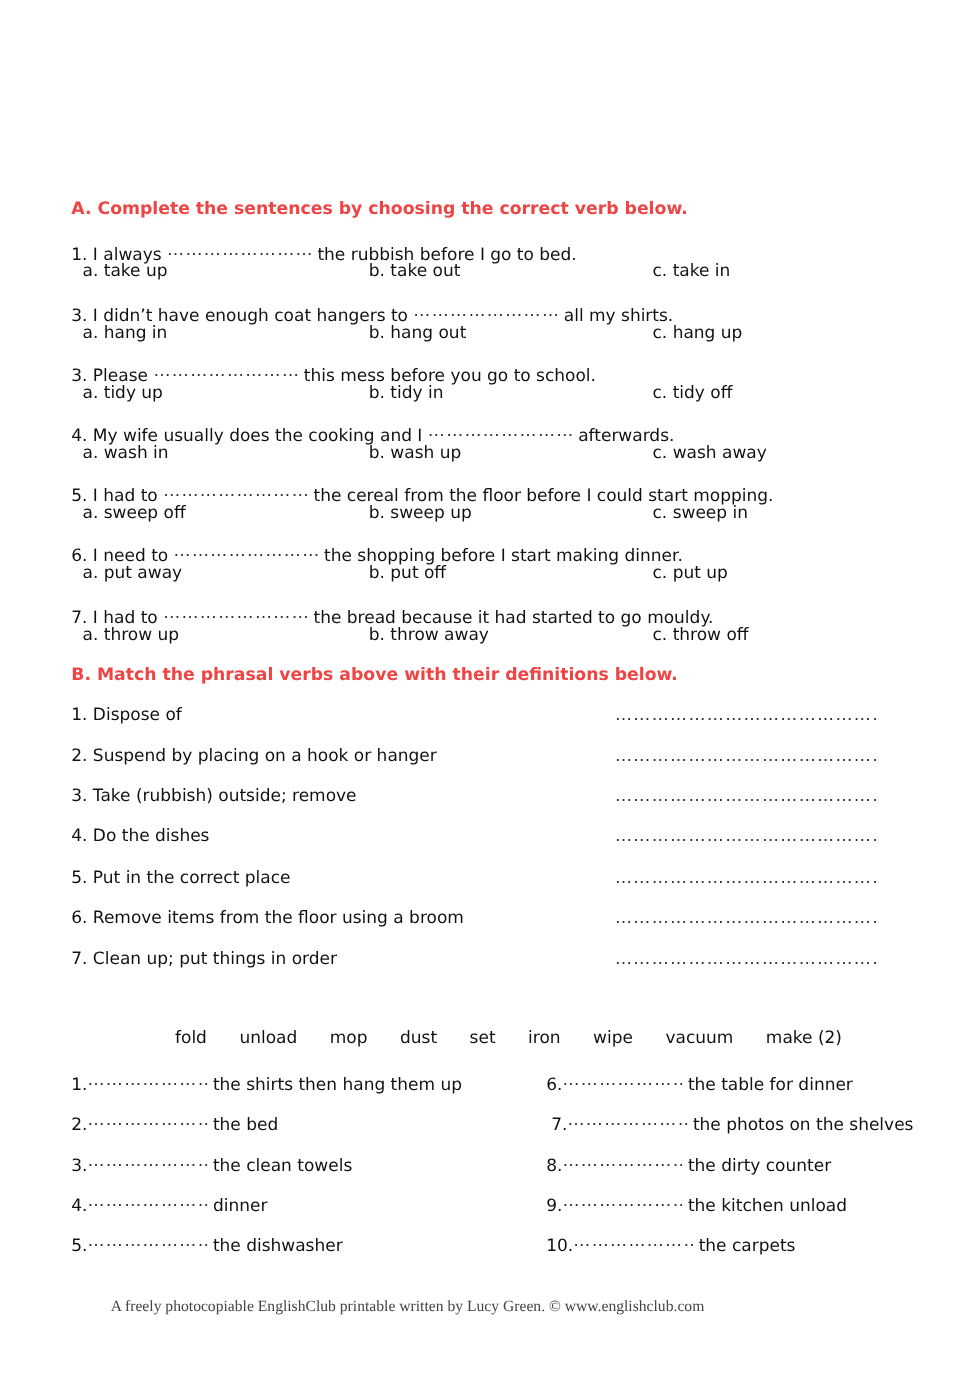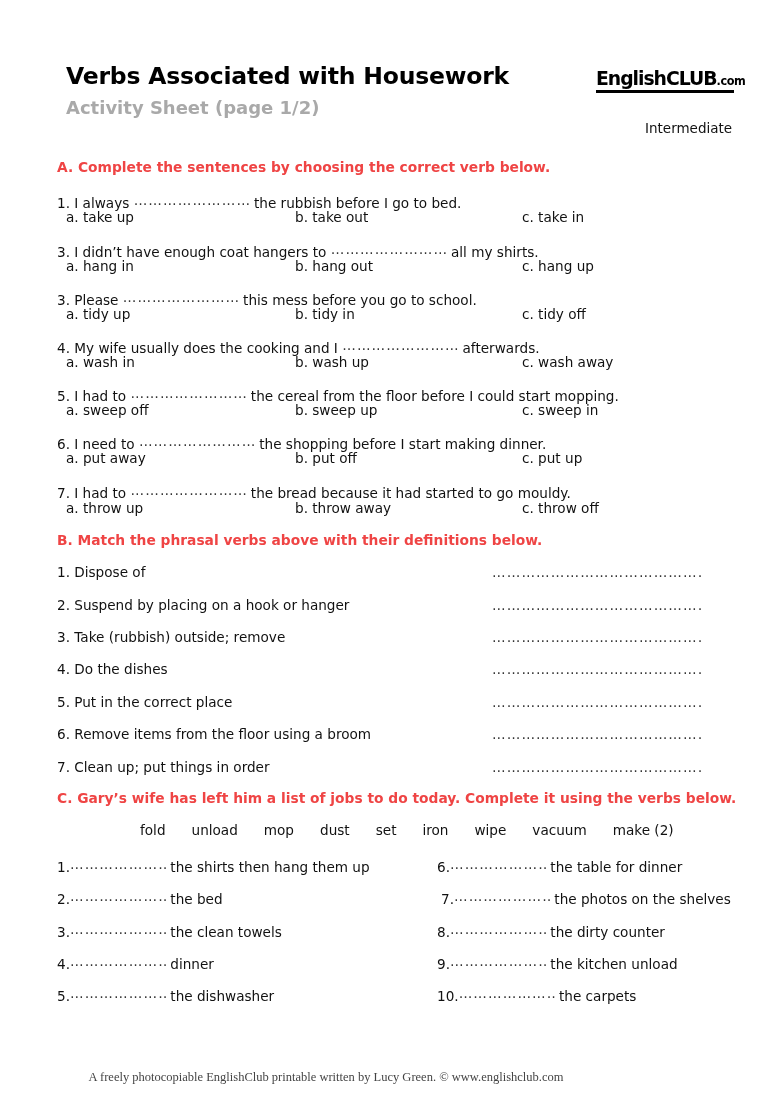--- a/index.html
+++ b/index.html
@@ -167,39 +167,27 @@
   
   .footer {
     position: absolute;
     left: 0;
     top: 1038px;
     width: 652px;
     text-align: center;
     font-family: "Liberation Serif", "DejaVu Serif", serif;
     font-size: 12.5px;
     color: #444444;
-    margin-top: 32px;
   }
 </style>
 </head>
 <body>
 
 <div class="page">
 
-  <div class="header">
-    <div class="title">Verbs Associated with Housework</div>
-    <div class="subtitle">Activity Sheet (page 1/2)</div>
-
-    <div class="logo">
-      <div class="logo-text"><span>EnglishCLUB</span><span class="dotcom">.com</span></div>
-      <div class="logo-rule"></div>
-    </div>
-
-    <div class="level">Intermediate</div>
-  </div>
 
   <div class="section-heading" style="top:159px">A. Complete the sentences by choosing the correct verb below.</div>
 
   <div class="q-line" style="top:192px"><span>1. I always </span><span class="dots-inline dots-a">………………………………</span><span> the rubbish before I go to bed.</span></div>
   <div class="opt a" style="top:209px">a. take up</div>
   <div class="opt b" style="top:209px">b. take out</div>
   <div class="opt c" style="top:209px">c. take in</div>
 
   <div class="q-line" style="top:241px"><span>3. I didn’t have enough coat hangers to </span><span class="dots-inline dots-a">………………………………</span><span> all my shirts.</span></div>
   <div class="opt a" style="top:258px">a. hang in</div>
@@ -247,21 +235,20 @@
 
   <div class="def-item" style="top:694px">5. Put in the correct place</div>
   <div class="def-dots" style="top:694px">……………………………………………………………</div>
 
   <div class="def-item" style="top:726px">6. Remove items from the floor using a broom</div>
   <div class="def-dots" style="top:726px">……………………………………………………………</div>
 
   <div class="def-item" style="top:759px">7. Clean up; put things in order</div>
   <div class="def-dots" style="top:759px">……………………………………………………………</div>
 
-  <div class="section-heading" style="top:790px">C. Gary’s wife has left him a list of jobs to do today. Complete it using the verbs below.</div>
 
   <div class="wordbank"><span>fold</span><span class="wb-gap"></span><span>unload</span><span class="wb-gap"></span><span>mop</span><span class="wb-gap"></span><span>dust</span><span class="wb-gap"></span><span>set</span><span class="wb-gap"></span><span>iron</span><span class="wb-gap"></span><span>wipe</span><span class="wb-gap"></span><span>vacuum</span><span class="wb-gap"></span><span>make (2)</span></div>
 
   <div class="job left" style="top:856px"><span>1.</span><span class="dots-inline dots-c">……………………</span><span> the shirts then hang them up</span></div>
 
   <div class="job left" style="top:888px"><span>2.</span><span class="dots-inline dots-c">……………………</span><span> the bed</span></div>
 
   <div class="job left" style="top:921px"><span>3.</span><span class="dots-inline dots-c">……………………</span><span> the clean towels</span></div>
 
   <div class="job left" style="top:953px"><span>4.</span><span class="dots-inline dots-c">……………………</span><span> dinner</span></div>

